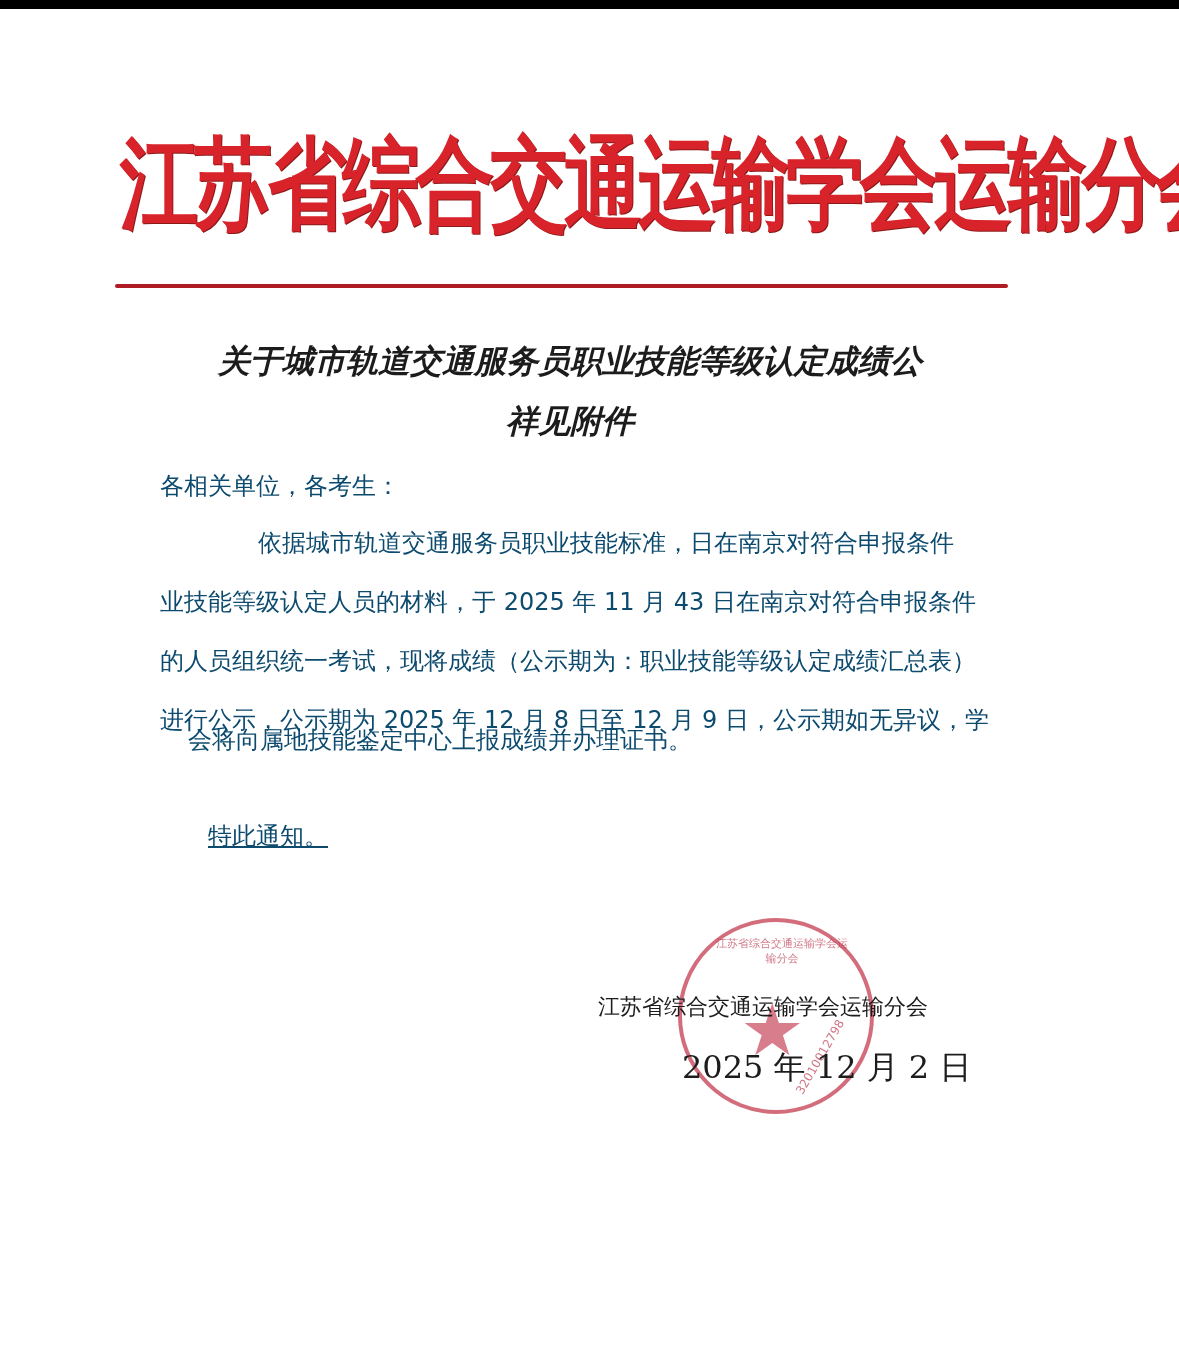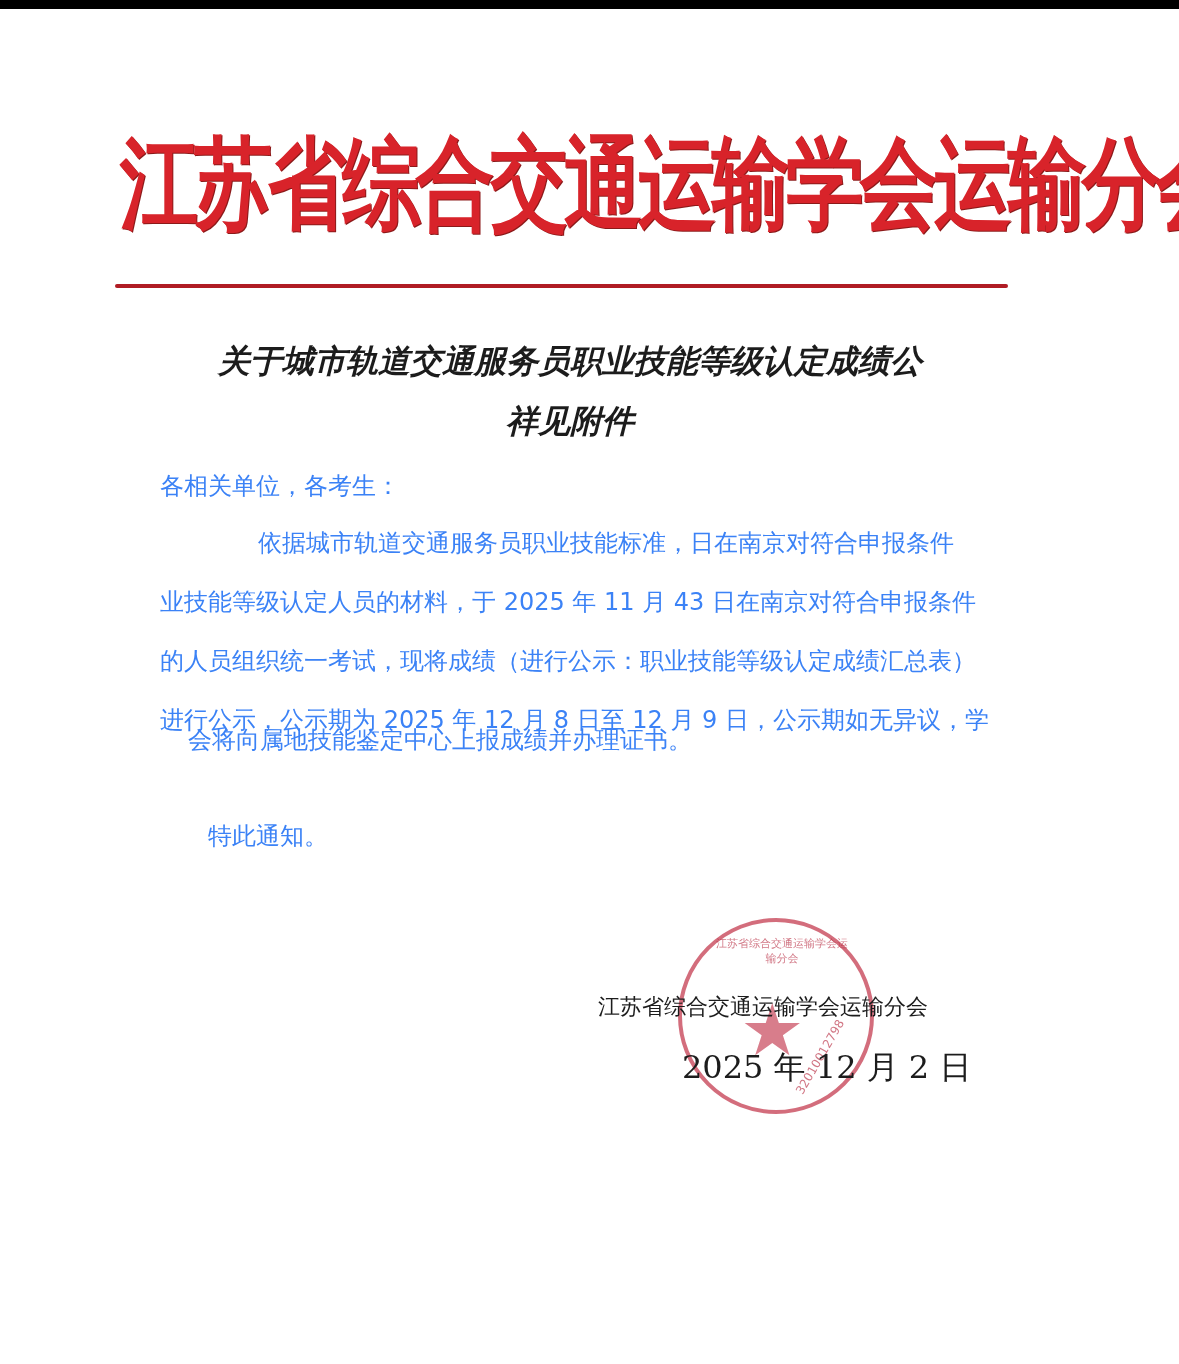--- a/index.html
+++ b/index.html
@@ -39,21 +39,21 @@
     font-size: 32px; font-weight: bold;
     color: #1c1c1c;
     font-style: italic;
   }
   .title.l1 { top: 340px; }
   .title.l2 { top: 400px; }
   .body-line {
     position: absolute; left: 160px; width: 820px;
     font-family: "DejaVu Sans", "Liberation Sans", sans-serif;
     font-size: 24px;
-    color: #3b82f6;
+    color: #0c4a6e;
     white-space: nowrap;
   }
   .seal {
     position: absolute; left: 678px; top: 918px; width: 196px; height: 196px;
     border: 4px solid rgba(196,60,80,0.75);
     border-radius: 50%;
     box-sizing: border-box;
   }
   .seal .star {
     position: absolute; left: 58px; top: 66px;
@@ -87,24 +87,24 @@
 
 <div class="letterhead">江苏省综合交通运输学会运输分会</div>
 <div class="redline"></div>
 
 <div class="title l1">关于城市轨道交通服务员职业技能等级认定成绩公</div>
 <div class="title l2">祥见附件</div>
 
 <div class="body-line" style="top:470px;">各相关单位，各考生：</div>
 <div class="body-line" style="top:527px; left:258px;">依据城市轨道交通服务员职业技能标准，日在南京对符合申报条件</div>
 <div class="body-line" style="top:586px;">业技能等级认定人员的材料，于 2025 年 11 月 43 日在南京对符合申报条件</div>
-<div class="body-line" style="top:645px;">的人员组织统一考试，现将成绩（进行公示：职业技能等级认定成绩汇总表）</div>
+<div class="body-line" style="top:645px;">的人员组织统一考试，现将成绩（公示期为：职业技能等级认定成绩汇总表）</div>
 <div class="body-line" style="top:704px;">进行公示，公示期为 2025 年  12 月 8 日至 12 月 9 日，公示期如无异议，学</div>
 <div class="body-line" style="top:724px;margin-left:28px;">会将向属地技能鉴定中心上报成绩并办理证书。</div>
-<div class="body-line" style="top:820px; left:208px;">特此通知。</div>
+<div class="body-line" style="top:820px; left:208px;text-decoration:underline;">特此通知。</div>
 
 <div class="seal">
   <div class="ring-text" style="font-size:11px;">江苏省综合交通运输学会运输分会</div>
   <div class="star">★</div>
   <div class="code">32010012798</div>
 </div>
 
 <div class="sign org">江苏省综合交通运输学会运输分会</div>
 <div class="sign date">2025 年 12 月 2 日</div>
 

